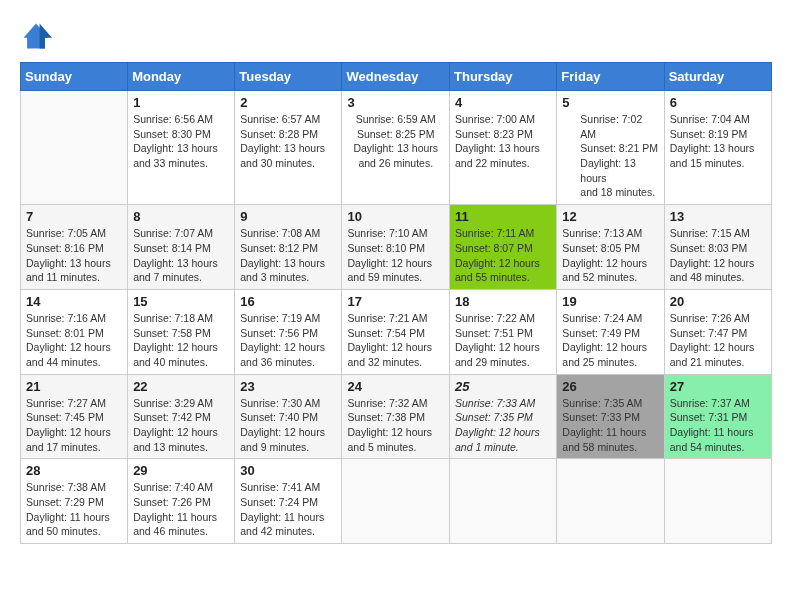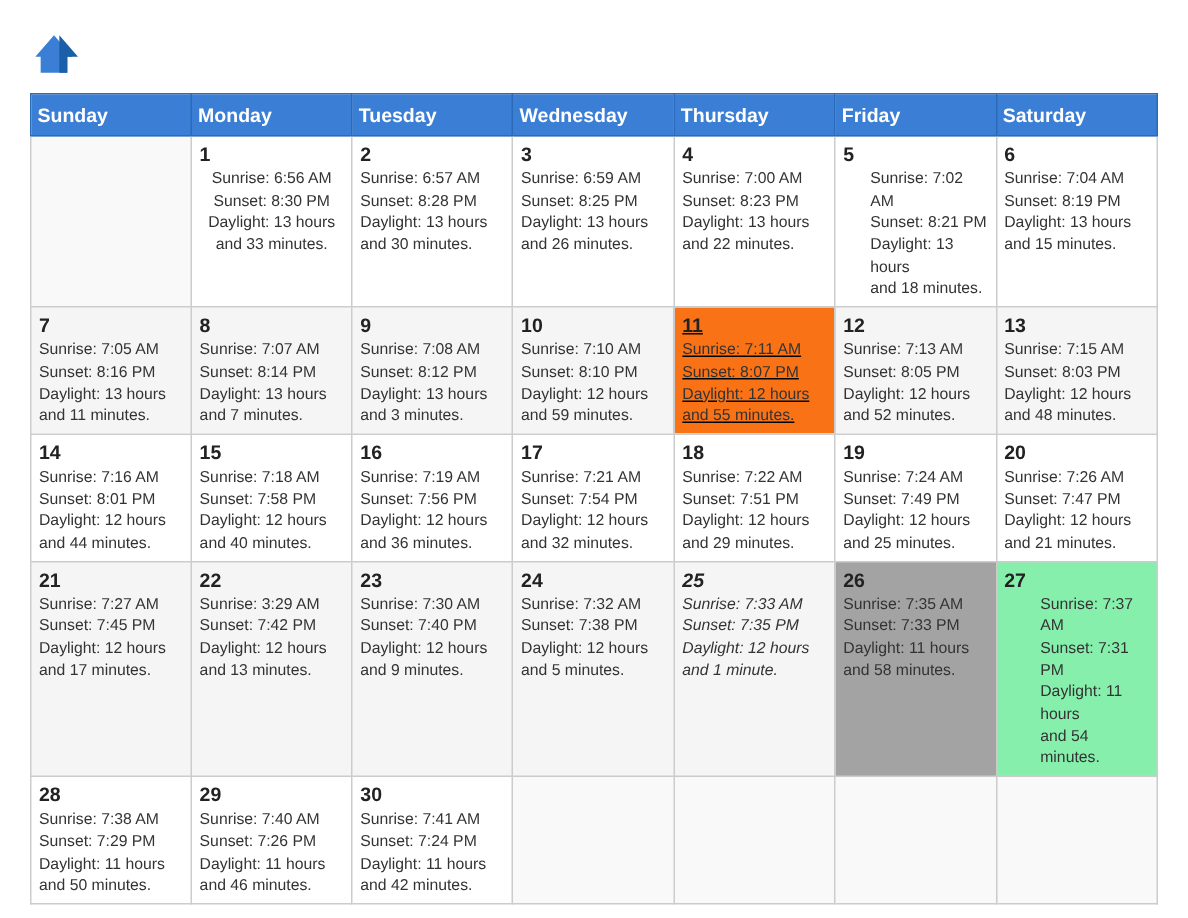--- a/index.html
+++ b/index.html
@@ -123,35 +123,35 @@
         <th>Thursday</th>
         <th>Friday</th>
         <th>Saturday</th>
       </tr>
   </thead>
   <tbody id="calendar-body">
   <tr>
         <td class="empty"></td>
         <td>
           <span class="day-number">1</span>
-          <div class="day-info" style="white-space: pre-line; text-align: center;">Sunrise: 6:56 AM
+          <div class="day-info" style="white-space: pre-line;">Sunrise: 6:56 AM
 Sunset: 8:30 PM
 Daylight: 13 hours
 and 33 minutes.</div>
         </td>
         <td>
           <span class="day-number">2</span>
           <div class="day-info" style="white-space: pre-line;">Sunrise: 6:57 AM
 Sunset: 8:28 PM
 Daylight: 13 hours
 and 30 minutes.</div>
         </td>
         <td>
           <span class="day-number">3</span>
-          <div class="day-info" style="white-space: pre-line;">Sunrise: 6:59 AM
+          <div class="day-info" style="white-space: pre-line; text-align: center;">Sunrise: 6:59 AM
 Sunset: 8:25 PM
 Daylight: 13 hours
 and 26 minutes.</div>
         </td>
         <td>
           <span class="day-number">4</span>
           <div class="day-info" style="white-space: pre-line;">Sunrise: 7:00 AM
 Sunset: 8:23 PM
 Daylight: 13 hours
 and 22 minutes.</div>
@@ -193,21 +193,21 @@
 Daylight: 13 hours
 and 3 minutes.</div>
         </td>
         <td style="background-color: rgb(245, 245, 245);">
           <span class="day-number">10</span>
           <div class="day-info" style="white-space: pre-line;">Sunrise: 7:10 AM
 Sunset: 8:10 PM
 Daylight: 12 hours
 and 59 minutes.</div>
         </td>
-        <td style="background-color: #f97316; text-decoration: underline;">
+        <td style="background-color: #84cc16;">
           <span class="day-number">11</span>
           <div class="day-info" style="white-space: pre-line;">Sunrise: 7:11 AM
 Sunset: 8:07 PM
 Daylight: 12 hours
 and 55 minutes.</div>
         </td>
         <td style="background-color: rgb(245, 245, 245);">
           <span class="day-number">12</span>
           <div class="day-info" style="white-space: pre-line;">Sunrise: 7:13 AM
 Sunset: 8:05 PM
@@ -311,21 +311,21 @@
         </td>
         <td style="background-color: #a3a3a3;">
           <span class="day-number">26</span>
           <div class="day-info" style="white-space: pre-line;">Sunrise: 7:35 AM
 Sunset: 7:33 PM
 Daylight: 11 hours
 and 58 minutes.</div>
         </td>
         <td style="background-color: #86efac;">
           <span class="day-number">27</span>
-          <div class="day-info" style="white-space: pre-line; margin-left: 24px;">Sunrise: 7:37 AM
+          <div class="day-info" style="white-space: pre-line;">Sunrise: 7:37 AM
 Sunset: 7:31 PM
 Daylight: 11 hours
 and 54 minutes.</div>
         </td>
       </tr>
       <tr>
         <td>
           <span class="day-number">28</span>
           <div class="day-info" style="white-space: pre-line;">Sunrise: 7:38 AM
 Sunset: 7:29 PM

